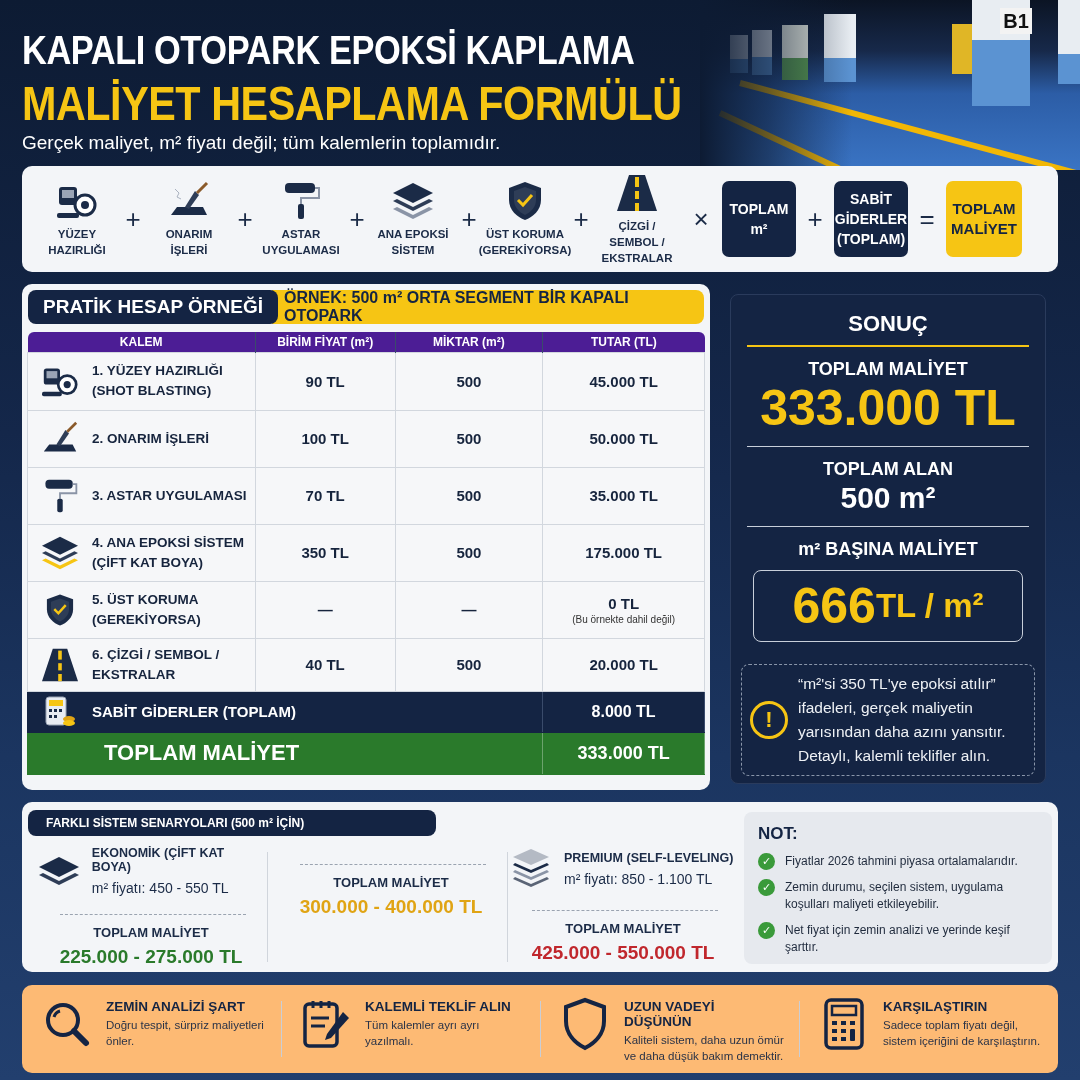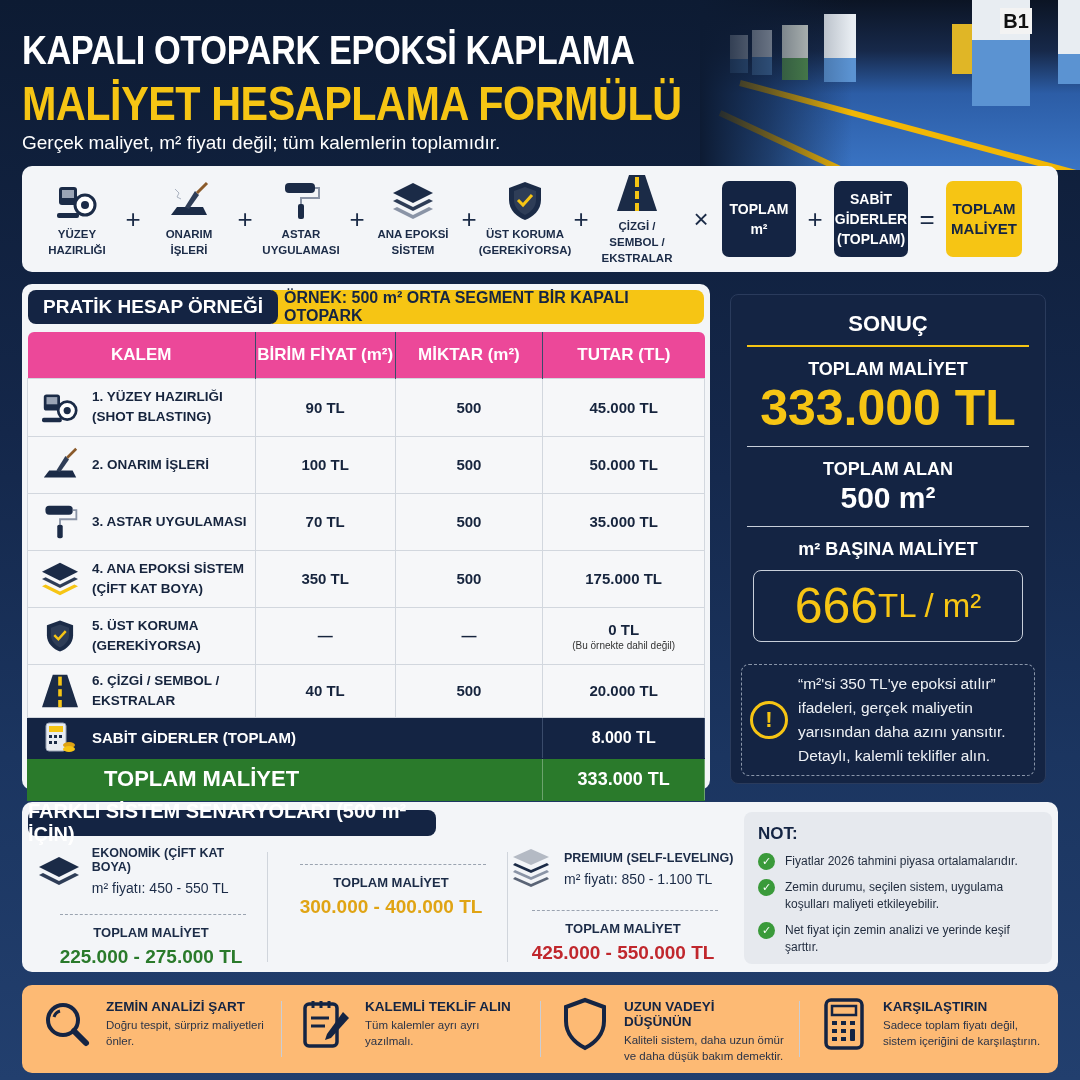--- a/index.html
+++ b/index.html
@@ -24,49 +24,49 @@
 .fitem .lb{font-size:11.5px;font-weight:bold;color:#1b2b47;text-align:center;line-height:16px;margin-top:4px;white-space:pre-line}
 .op{width:26px;text-align:center;font-size:26px;color:#1b2b47;font-weight:normal}
 .box{width:74px;height:76px;border-radius:7px;display:flex;align-items:center;justify-content:center;text-align:center;font-weight:bold;font-size:14px;line-height:20px;white-space:pre-line}
 .box.dark{background:#142443;color:#fff}
 .box.yel{background:#f6c514;color:#142443;font-size:15px}
 
 .calc{position:absolute;left:22px;top:284px;width:688px;height:506px;background:#f3f5f8;border-radius:10px}
 .tag-dark{position:absolute;left:6px;top:6px;width:250px;height:34px;background:#142443;color:#fff;border-radius:8px;font-weight:bold;font-size:19px;display:flex;align-items:center;justify-content:center}
 .tag-yel{position:absolute;left:250px;top:6px;width:432px;height:34px;background:#f6c514;color:#142443;border-radius:0 8px 8px 0;font-weight:bold;font-size:16px;display:flex;align-items:center;padding-left:12px}
 table{position:absolute;left:5px;top:48px;width:678px;border-collapse:collapse}
-th{background:#ec4899;color:#fff;font-size:17px;height:46px;border-right:1px solid #3a4b6b;font-weight:bold}
+th{background:#4c1d95;color:#fff;font-size:12px;height:20px;border-right:1px solid #3a4b6b;font-weight:bold}
 th:first-child{border-radius:6px 0 0 0}
 th:last-child{border-radius:0 6px 0 0;border-right:none}
 td{border:1px solid #d2d7de;font-size:15px;font-weight:bold;text-align:center;color:#16243d;background:#f6f7f9}
 td.k{text-align:left;font-size:13.5px;line-height:20px}
 td.k .wrap{display:flex;align-items:center;gap:10px;padding-left:10px}
 td.k .ic{width:44px;height:40px;display:flex;align-items:center;justify-content:center;flex-shrink:0}
 td small{display:block;font-size:10px;font-weight:normal;color:#333;margin-top:2px}
 tr.fix td{background:#142443;color:#fff;border-color:#142443;border-right:1px solid #3a4b6b}
 tr.tot td{background:#2a7a2b;color:#fff;border-color:#2a7a2b;border-right:1px solid #6ca36d;font-size:22px}
 tr.tot td:last-child,tr.fix td:last-child{font-size:16px}
 tr.tot td:last-child{font-size:18px}
 
 .res{position:absolute;left:730px;top:294px;width:316px;height:490px;background:#142443;border-radius:8px;border:1px solid #2a3b5c;color:#fff;text-align:center}
 .res .t{font-size:22px;font-weight:bold;margin-top:16px}
 .res .ln{height:2px;background:#f6c514;margin:8px 16px 0}
 .res .ln.w{height:1px;background:#c8cfda}
 .res .lbl{font-size:18px;font-weight:bold;margin-top:12px}
 .res .big{font-size:50px;font-weight:bold;color:#f6c514;line-height:56px}
 .res .mid{font-size:30px;font-weight:bold;line-height:36px}
-.res .pm{margin:10px 22px 0;height:72px;border:1.5px solid #c8cfda;border-radius:8px;display:flex;align-items:center;justify-content:center;color:#f6c514;font-weight:normal}
+.res .pm{margin:10px 22px 0;height:72px;border:1.5px solid #c8cfda;border-radius:8px;display:flex;align-items:center;justify-content:center;color:#f6c514;font-weight:bold}
 .res .pm .n{font-size:50px}
 .res .pm .u{font-size:33px;margin-left:0}
 .warn{margin:22px 10px 0;height:112px;border:1.5px dashed #8a96aa;border-radius:8px;display:flex;align-items:center;padding:0 8px;text-align:left;gap:10px}
 .warn .ex{width:38px;height:38px;border:3px solid #f6c514;border-radius:50%;color:#f6c514;font-weight:bold;font-size:22px;display:flex;align-items:center;justify-content:center;flex-shrink:0}
 .warn .tx{font-size:15.5px;line-height:24px;color:#eef1f5}
 
 .scen{position:absolute;left:22px;top:802px;width:1036px;height:170px;background:#f3f5f8;border-radius:10px}
-.scen .tag{position:absolute;left:6px;top:8px;width:408px;height:26px;background:#142443;color:#fff;border-radius:8px;font-weight:bold;font-size:20px;display:flex;align-items:center;}
+.scen .tag{position:absolute;left:6px;top:8px;width:408px;height:26px;background:#142443;color:#fff;border-radius:8px;font-weight:bold;font-size:12px;display:flex;align-items:center;padding-left:18px}
 .sc{position:absolute;top:44px;width:230px;height:118px}
 .sc .hd{display:flex;gap:10px;align-items:center}
 .sc .hd .ic{width:46px;height:46px;display:flex;align-items:center;justify-content:center}
 .sc .hd .txt .n{font-size:12.5px;font-weight:bold;color:#1b2b47}
 .sc .hd .txt .p{font-size:14px;color:#1b2b47;margin-top:6px}
 .sc .dash{border-top:1px dashed #9aa3b0;margin:18px 20px 0 24px}
 .sc .tl{font-size:13px;font-weight:bold;text-align:center;margin-top:10px;color:#1b2b47}
 .sc .rg{font-size:19px;font-weight:bold;text-align:center;margin-top:6px}
 .vsep{position:absolute;top:50px;width:1px;height:110px;background:#d0d5dc}
 .not{position:absolute;left:722px;top:10px;width:308px;height:152px;background:#e6e9ee;border-radius:8px;padding:12px 14px}

